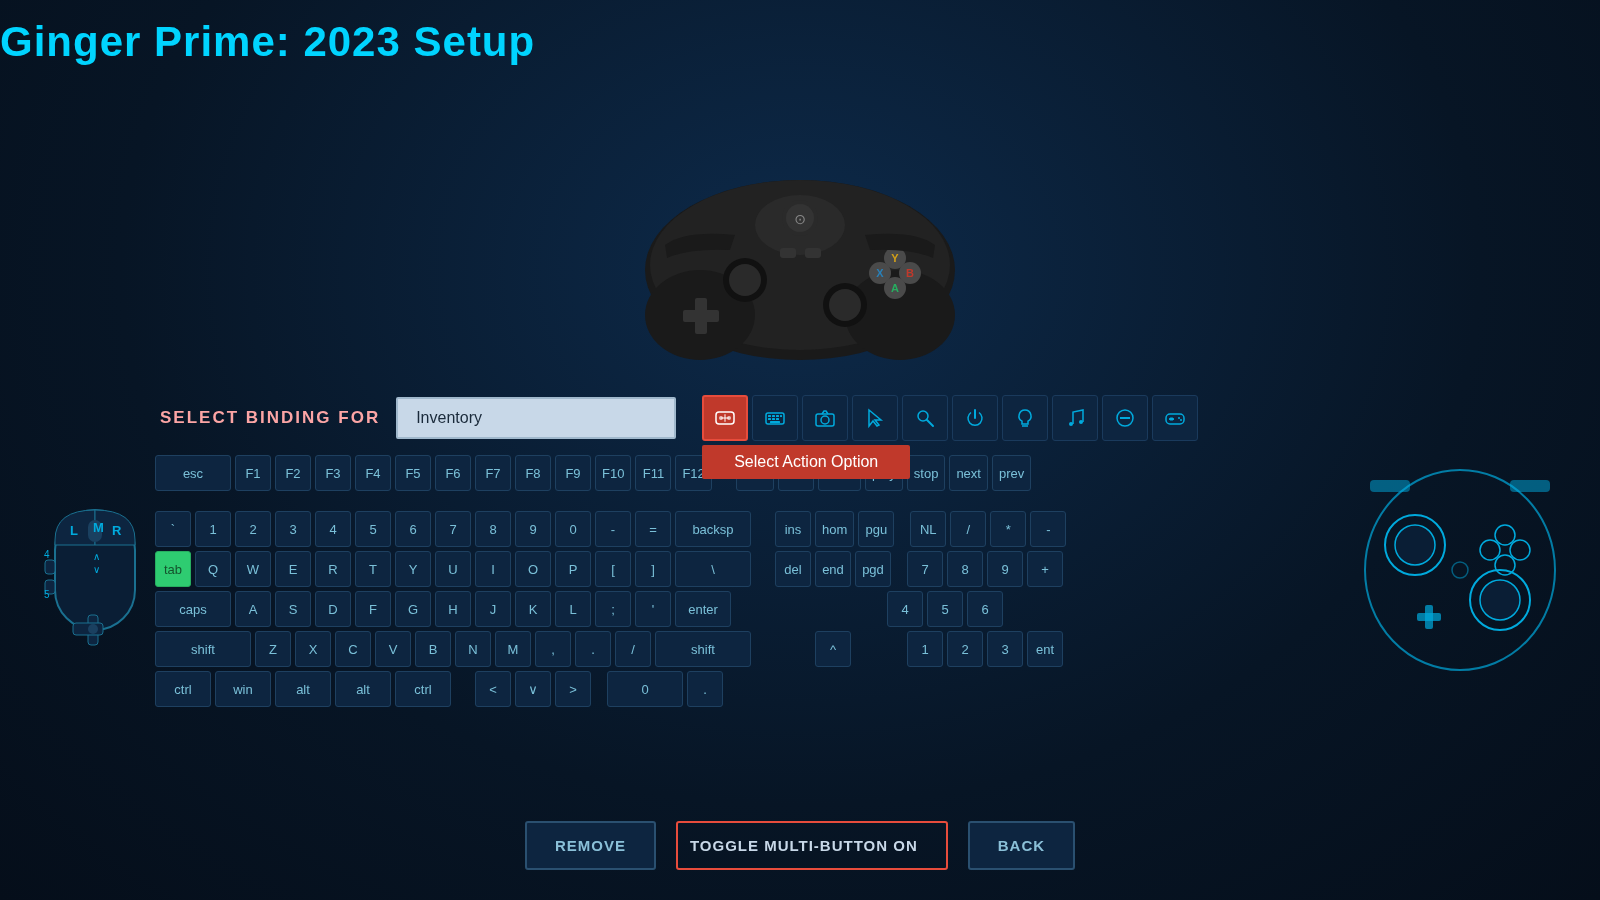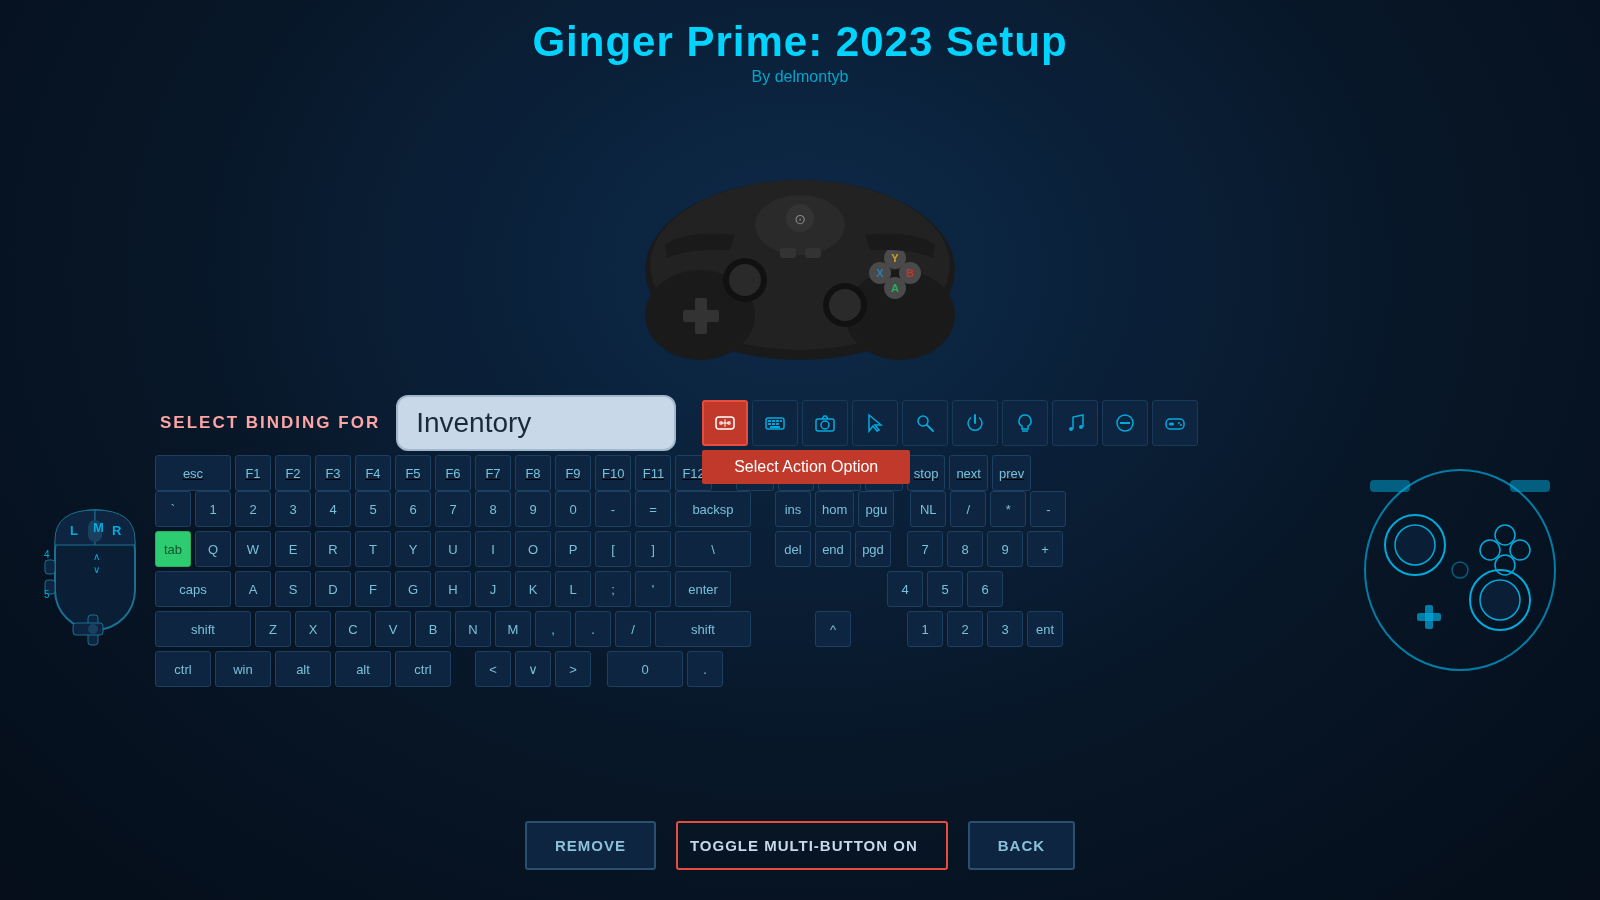--- a/index.html
+++ b/index.html
@@ -16,21 +16,20 @@
     .bg-gradient {
       position: absolute;
       inset: 0;
       background: radial-gradient(ellipse at 50% 30%, #0d2a4a 0%, #071525 60%, #050e1a 100%);
     }
 
     .header {
       position: absolute;
       top: 18px;
       left: 0; right: 0;
-      text-align: center;
     }
 
     .header-title {
       font-size: 42px;
       color: #00d4ff;
       font-weight: bold;
       letter-spacing: 1px;
     }
 
     .header-subtitle {
@@ -59,24 +58,24 @@
       font-size: 17px;
       font-weight: bold;
       letter-spacing: 2px;
       white-space: nowrap;
     }
 
     .binding-input {
       background: #c8d8e8;
       border: 2px solid #a0b8cc;
       padding: 10px 18px;
-      font-size: 28px;
+      font-size: 16px;
       color: #1a2a3a;
       min-width: 280px;
-      border-radius: 12px;
+      border-radius: 2px;
     }
 
     .action-icons {
       display: flex;
       gap: 4px;
       margin-left: 10px;
       position: relative;
     }
 
     .action-icon-btn {
@@ -203,21 +202,20 @@
       left: 155px;
     }
   </style>
 </head>
 <body>
 
 <div class="bg-gradient"></div>
 
 <div class="header">
   <div class="header-title">Ginger Prime: 2023 Setup</div>
-  <div class="header-subtitle">By delmontyb</div>
 </div>
 
 <div class="controller-area">
   <svg viewBox="0 0 350 230" class="controller-svg">
 
     <ellipse cx="175" cy="130" rx="155" ry="90" fill="#1a1a1a"></ellipse>
     <ellipse cx="175" cy="125" rx="150" ry="85" fill="#222"></ellipse>
 
     <ellipse cx="75" cy="175" rx="55" ry="45" fill="#1a1a1a"></ellipse>
 
@@ -390,21 +388,21 @@
           <circle cx="17" cy="13" r="1" fill="#00aadd"></circle>
         </svg>
     </div>
 
     <div class="tooltip">Select Action Option</div>
   </div>
 </div>
 
 <div class="full-keyboard">
 
-  <div class="kb-row" style="margin-bottom:0;text-decoration:underline;">
+  <div class="kb-row" style="margin-bottom:20px;">
     <div class="key wider">esc</div>
     <div class="key">F1</div>
     <div class="key">F2</div>
     <div class="key">F3</div>
     <div class="key">F4</div>
     <div class="key">F5</div>
     <div class="key">F6</div>
     <div class="key">F7</div>
     <div class="key">F8</div>
     <div class="key">F9</div>

